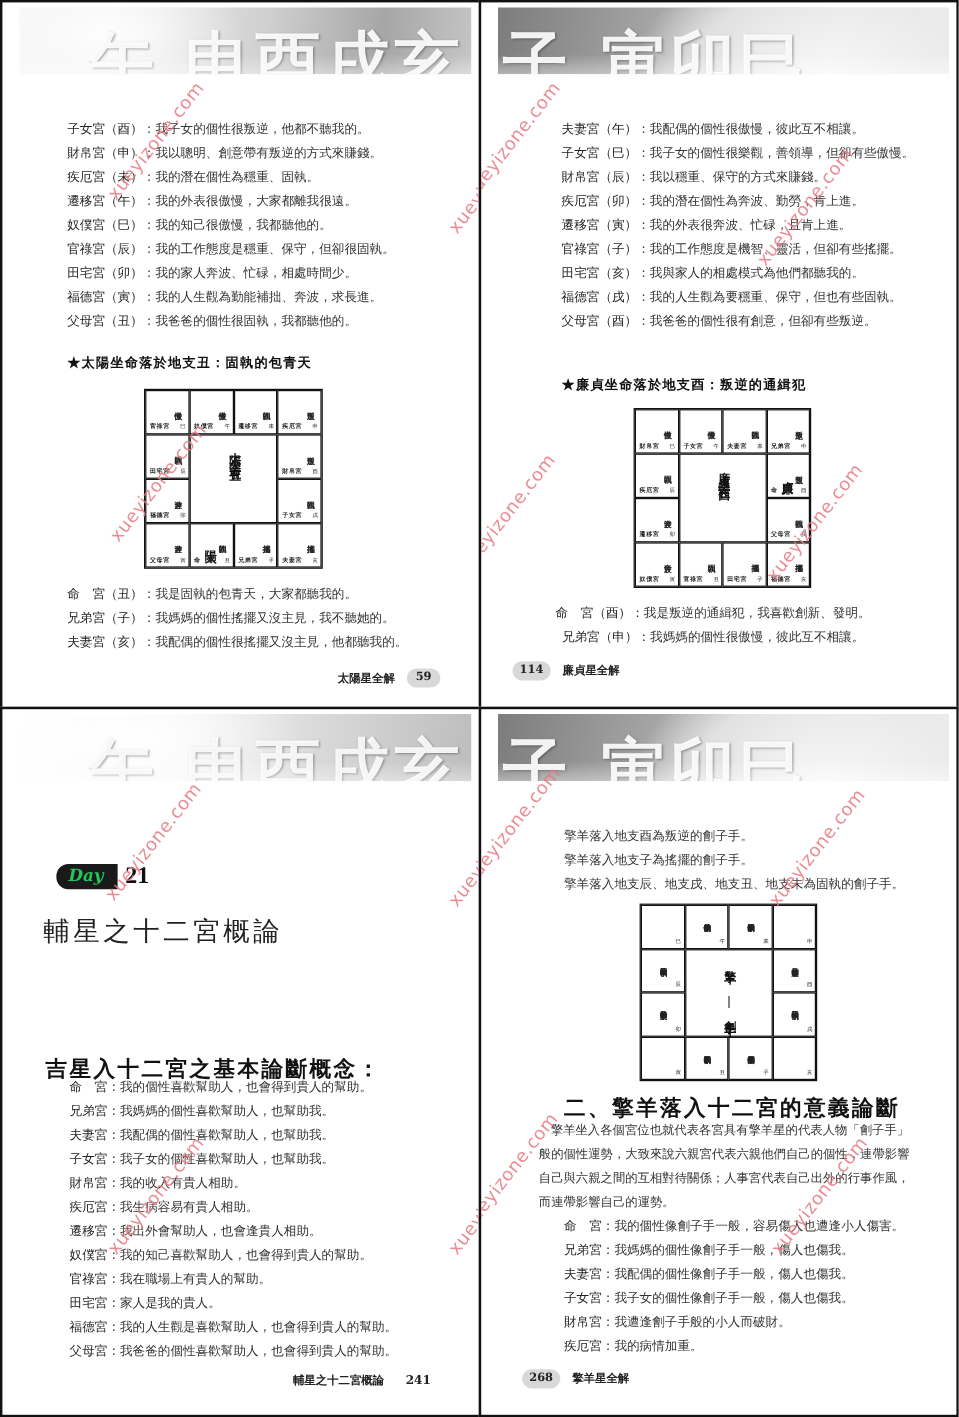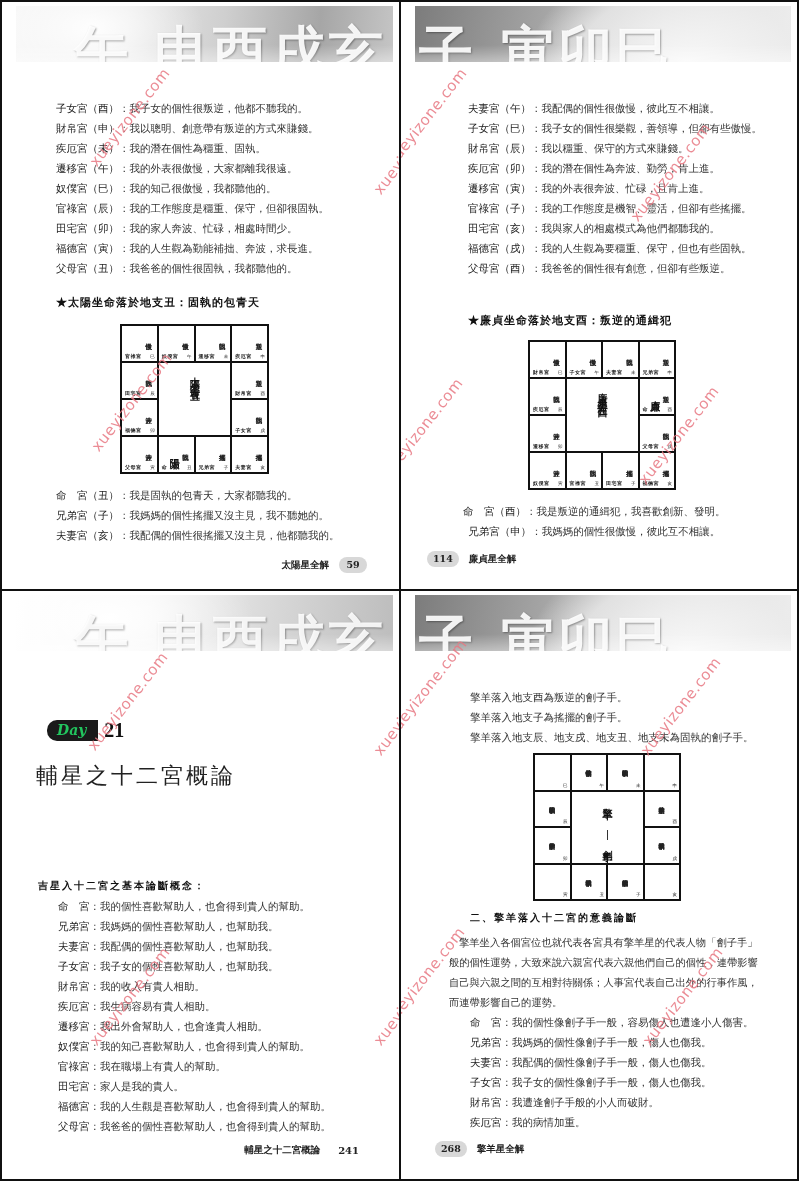--- a/index.html
+++ b/index.html
@@ -51,21 +51,21 @@
 
   
   .lines { position: absolute; font-size: 10.5px; line-height: 20px; color: #333; }
   .line { white-space: nowrap; display: block; }
   .line .label { color: #222; }
 
   .section-title {
     position: absolute; font-size: 11px; font-weight: bold; color: #111;
     white-space: nowrap; letter-spacing: 1px;
   }
-  .section-title.big { font-size: 10px; letter-spacing: 2px; }
+  .section-title.big { font-size: 18px; letter-spacing: 2px; }
 
   
   .chart {
     position: absolute; border: 1.5px solid #111;
     display: grid; grid-template-columns: repeat(4, 1fr); grid-template-rows: repeat(4, 1fr);
   }
   .cell {
     position: relative; border: 0.75px solid #111; overflow: hidden;
   }
   .cell .trait {

